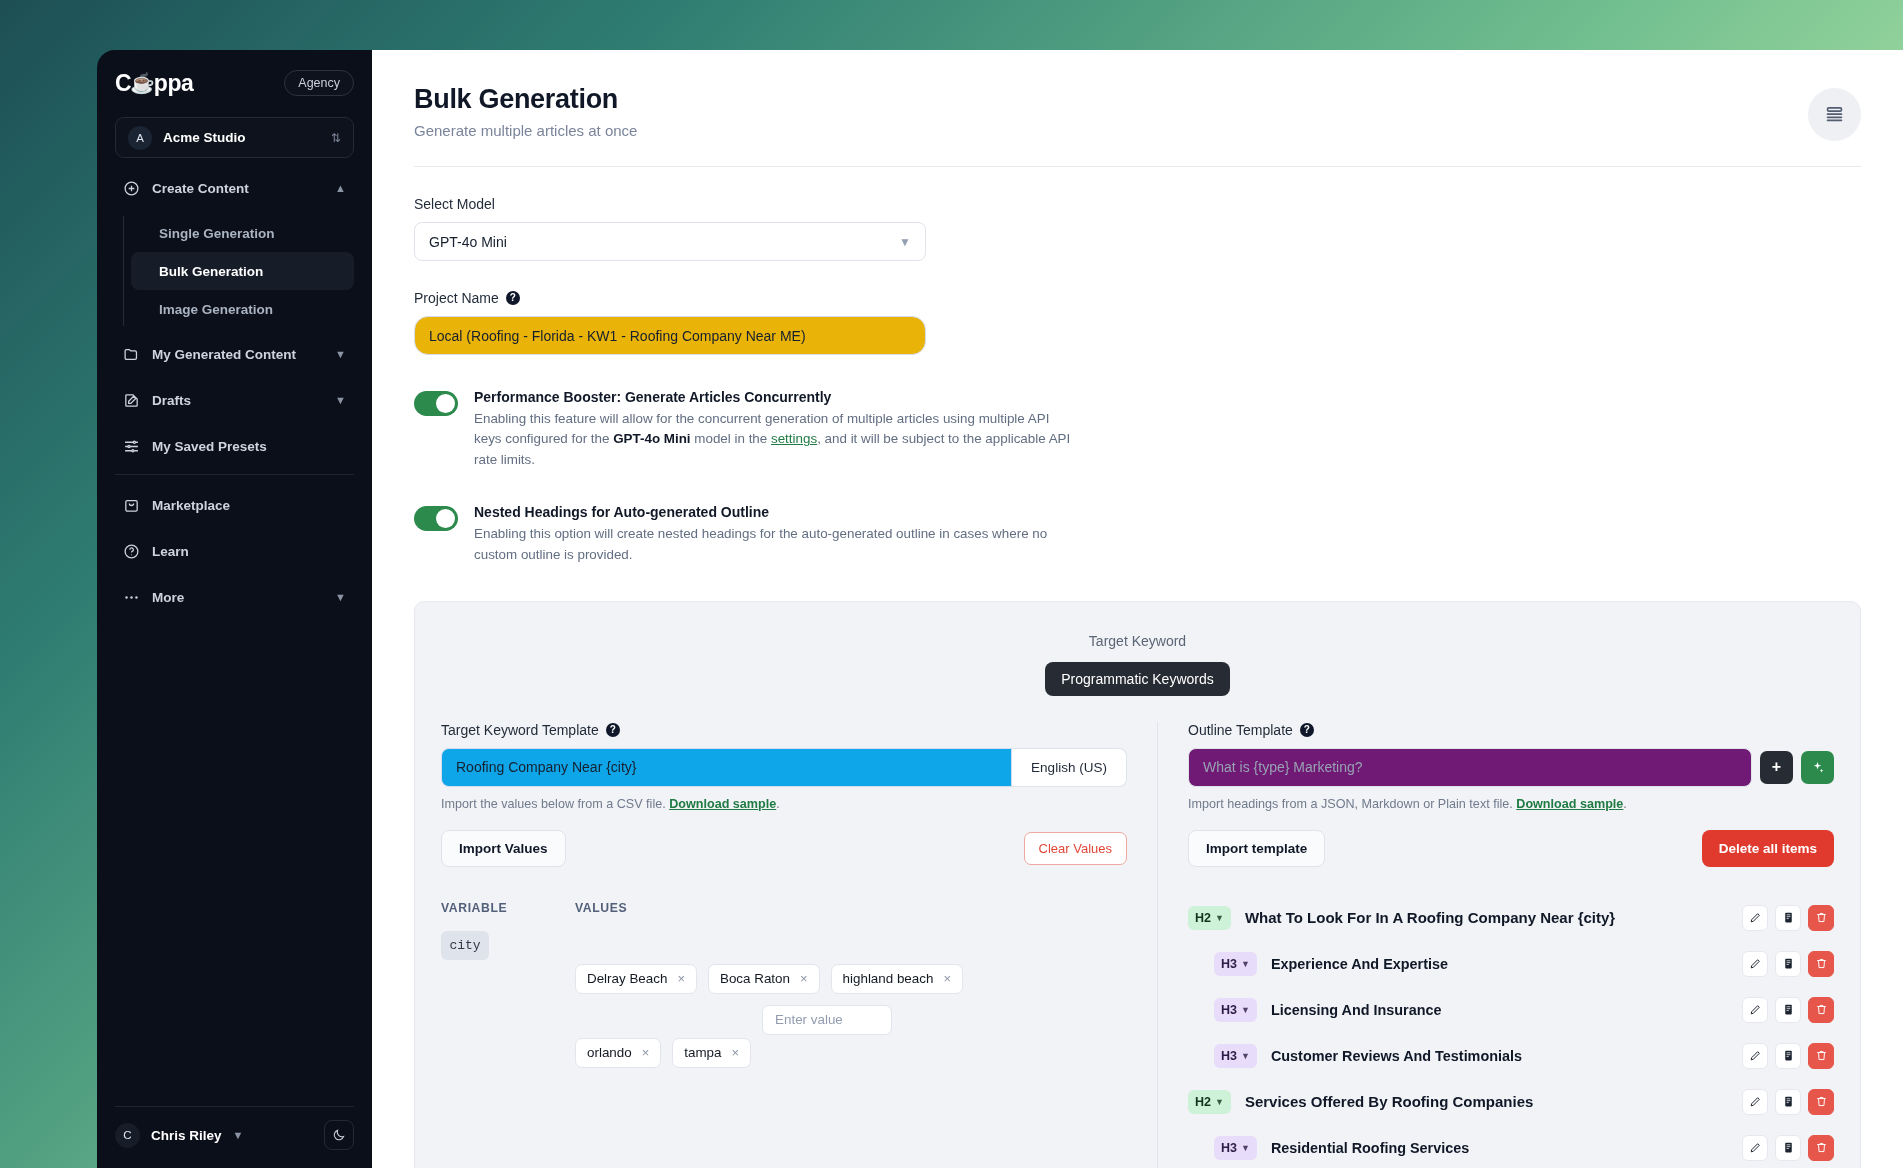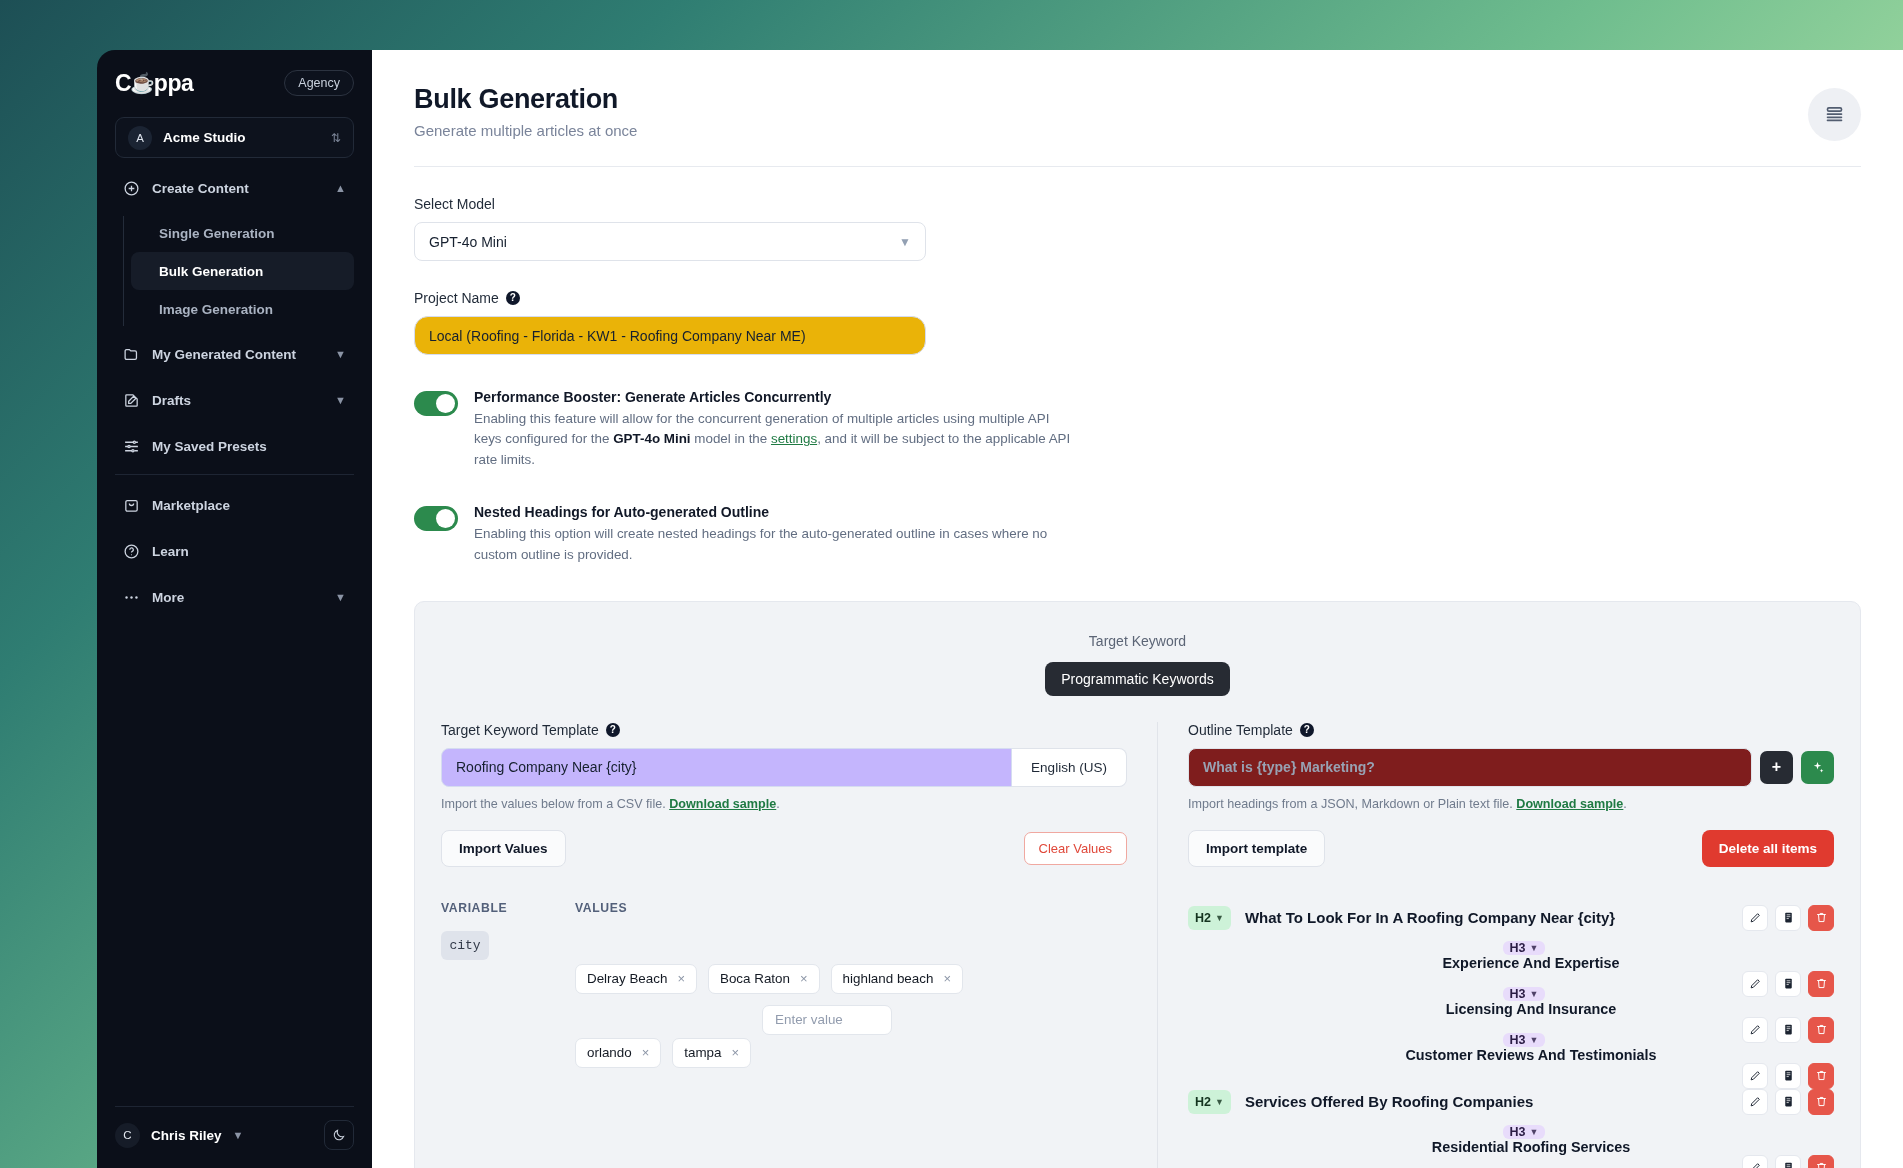--- a/index.html
+++ b/index.html
@@ -156,21 +156,21 @@
   .tabs { display: flex; gap: 4px; align-items: center; flex-direction: column; }
   .tab {
     font-size: 14px; color: #5c6576; padding: 9px 16px; border-radius: 8px;
   }
   .tab.active { background: #272b33; color: #ffffff; }
   .cols { display: flex; margin-top: 26px; }
   .col-l { width: 716px; padding-right: 30px; }
   .col-r { flex: 1; padding-left: 30px; border-left: 1px solid #e1e4ea; }
   .kw-row { display: flex; margin-top: 10px; }
   .kw-input {
-    flex: 1; height: 39px; background: #c4b5fd; border: 1px solid #d5dcf0;
+    flex: 1; height: 39px; background: #0ea5e9; border: 1px solid #d5dcf0;
     border-radius: 8px 0 0 8px; display: flex; align-items: center;
     padding: 0 14px; font-size: 14px; color: #16202f;
   }
   .kw-lang {
     width: 115px; height: 39px; background: #ffffff; border: 1px solid #dfe3ea;
     border-left: none; border-radius: 0 8px 8px 0;
     display: flex; align-items: center; justify-content: center;
     font-size: 13.5px; color: #1f2937;
   }
   .hint { margin-top: 10px; font-size: 12.6px; color: #707b8d; }
@@ -208,34 +208,34 @@
   }
   .chip .x { color: #8b95a6; font-size: 13px; line-height: 1; }
   .chip-input {
     height: 30px; width: 130px; background: #ffffff; border: 1px solid #e2e6ec;
     border-radius: 7px; display: flex; align-items: center; padding: 0 12px;
     font-size: 13.4px; color: #929cae;
   }
   
   .ot-row { display: flex; gap: 8px; margin-top: 10px; align-items: center; }
   .ot-input {
-    flex: 1; height: 39px; background: #7f1d1d; border: 1px solid #dfe3ea;
+    flex: 1; height: 39px; background: #701a75; border: 1px solid #dfe3ea;
     border-radius: 8px; display: flex; align-items: center; padding: 0 14px;
-    font-size: 14px; color: #98a2b3; font-weight: bold;
+    font-size: 14px; color: #98a2b3;
   }
   .sq-btn {
     width: 33px; height: 33px; border-radius: 7px;
     display: flex; align-items: center; justify-content: center;
     color: #ffffff; font-size: 16px; font-weight: 700;
   }
   .sq-dark { background: #272b33; }
   .sq-green { background: #2c8a4d; }
   .outline-list { margin-top: 28px; }
   .out-item { display: flex; align-items: center; height: 46px; }
-  .out-item.indent { padding-left: 26px; flex-direction: column; }
+  .out-item.indent { padding-left: 26px; }
   .lvl {
     height: 24px; border-radius: 6px; display: flex; align-items: center; gap: 4px;
     padding: 0 7px; font-size: 12.5px; font-weight: 700;
   }
   .lvl.h2 { background: #cdf2d8; color: #14341f; }
   .lvl.h3 { background: #e8dcfb; color: #2a1c44; }
   .lvl .cv { font-size: 9px; opacity: .8; }
   .out-title { margin-left: 14px; font-size: 15px; font-weight: 700; color: #101828; }
   .out-title.sm { font-size: 14.4px; }
   .out-acts { margin-left: auto; display: flex; gap: 7px; }

